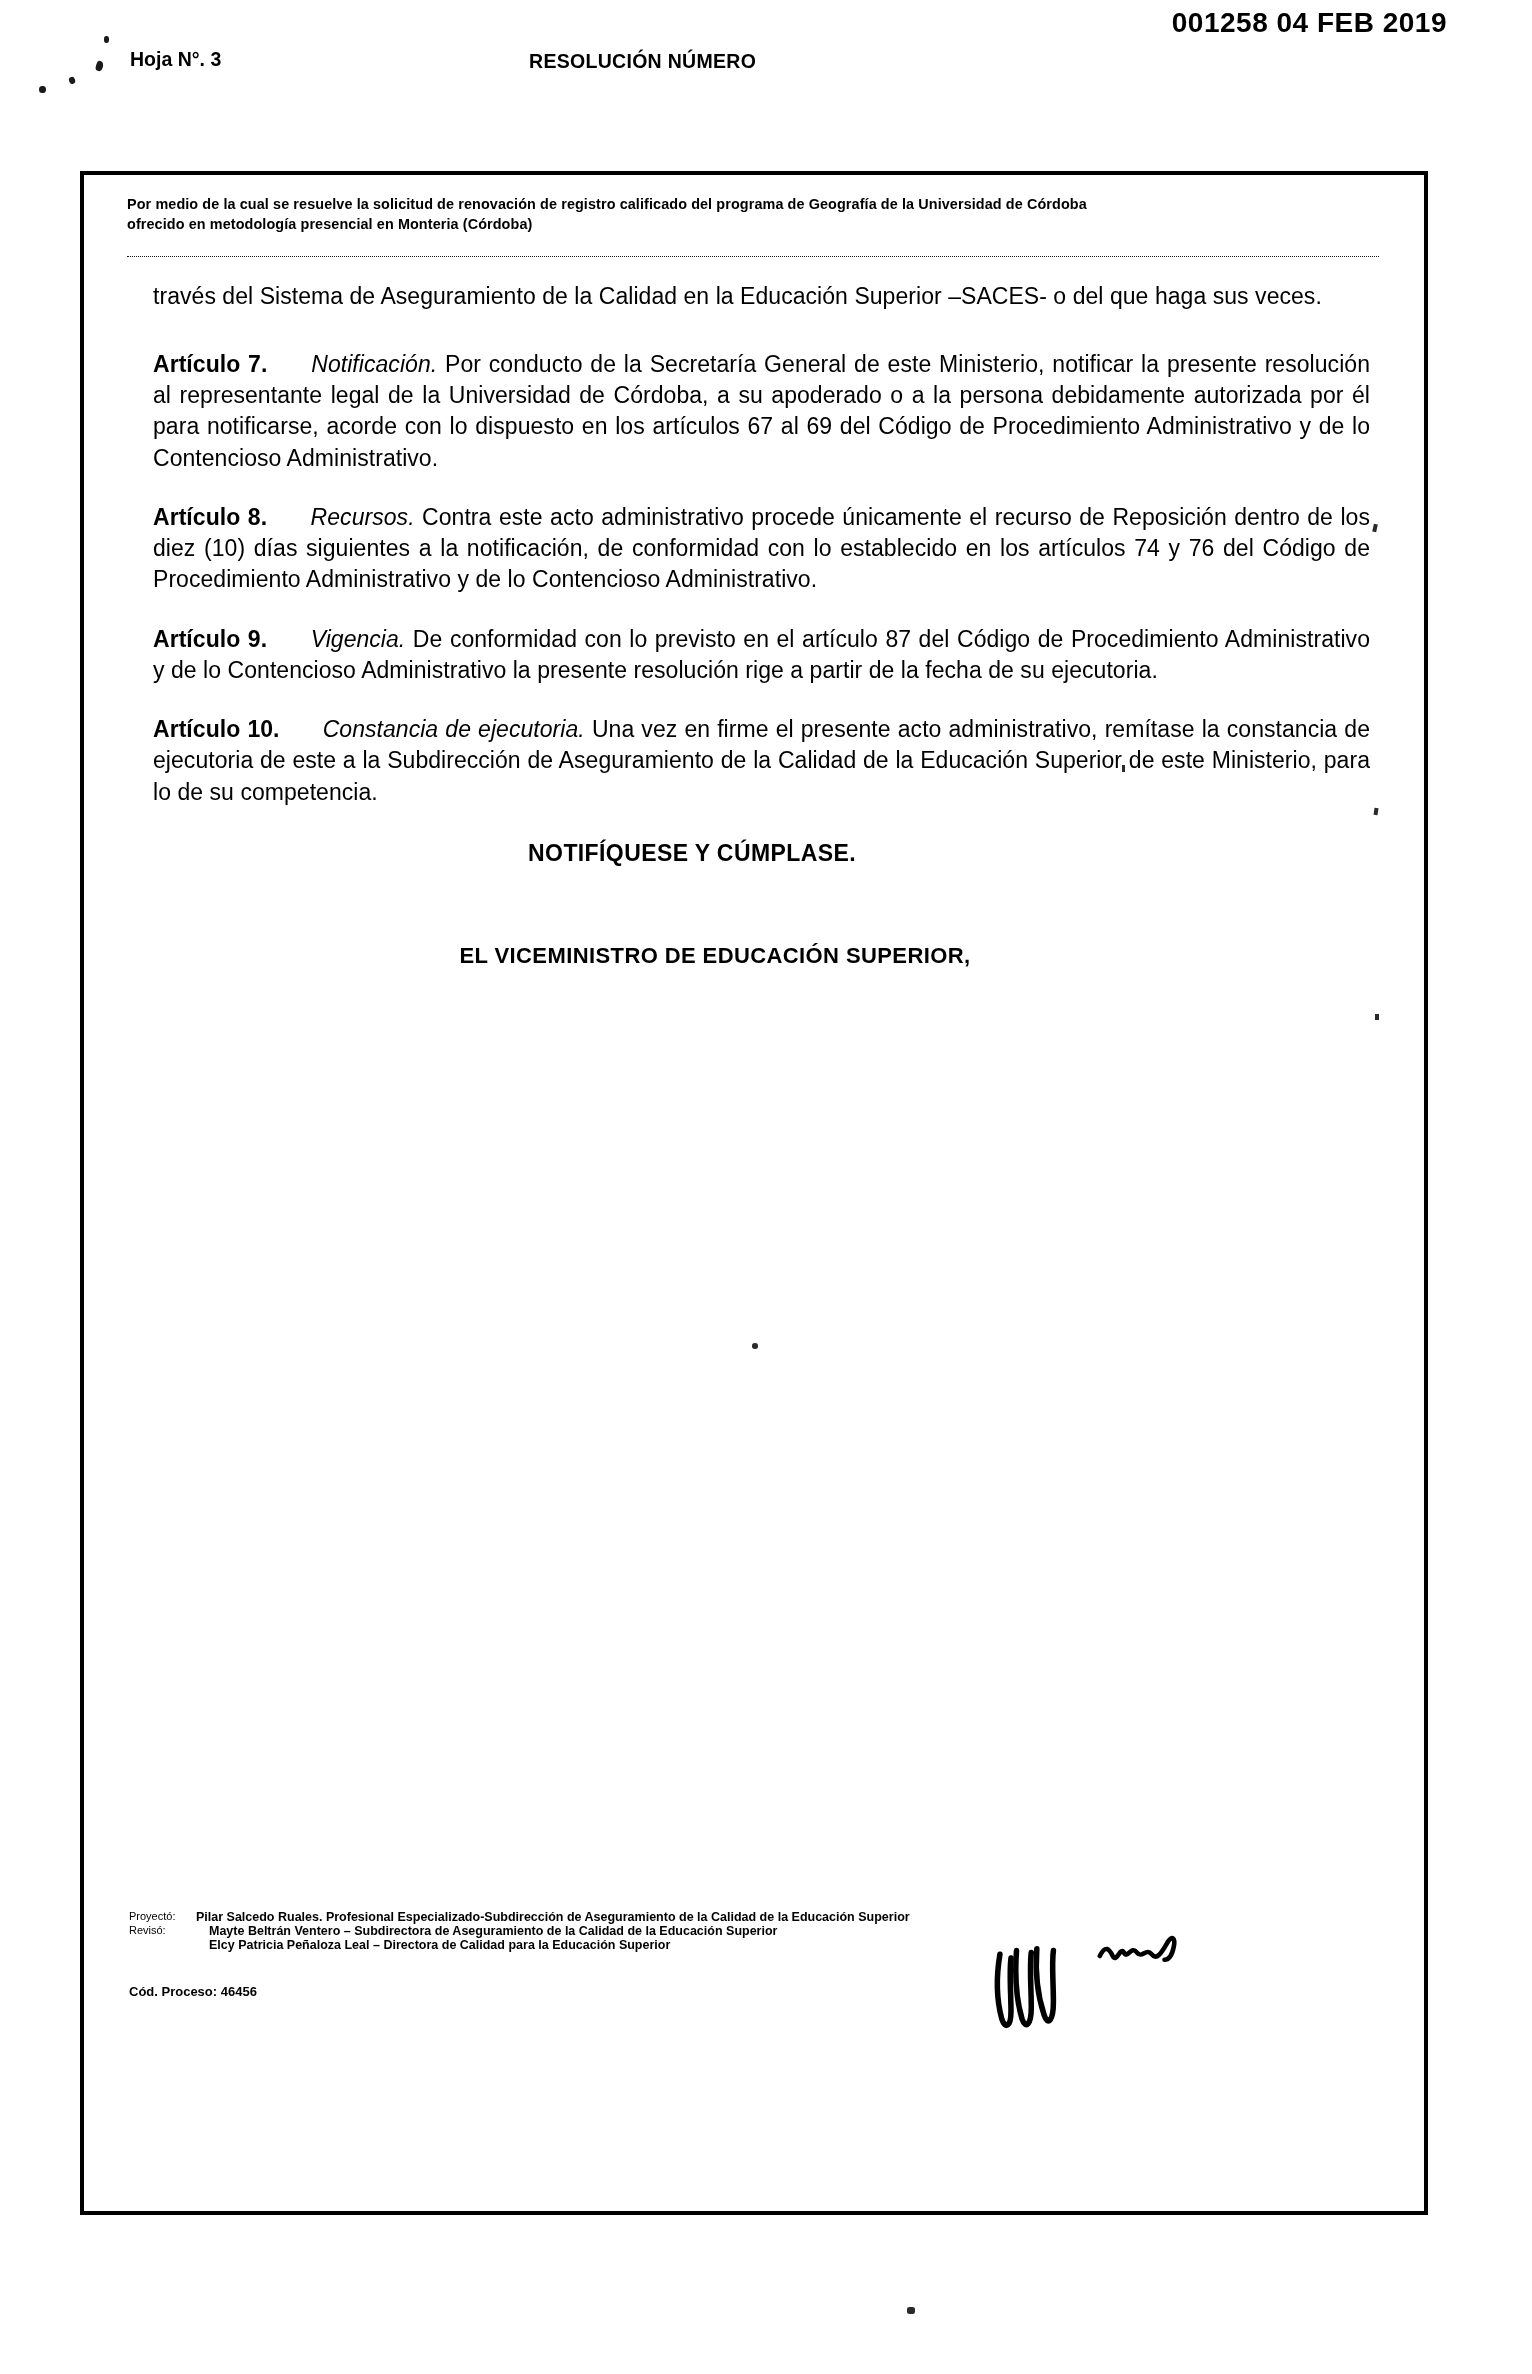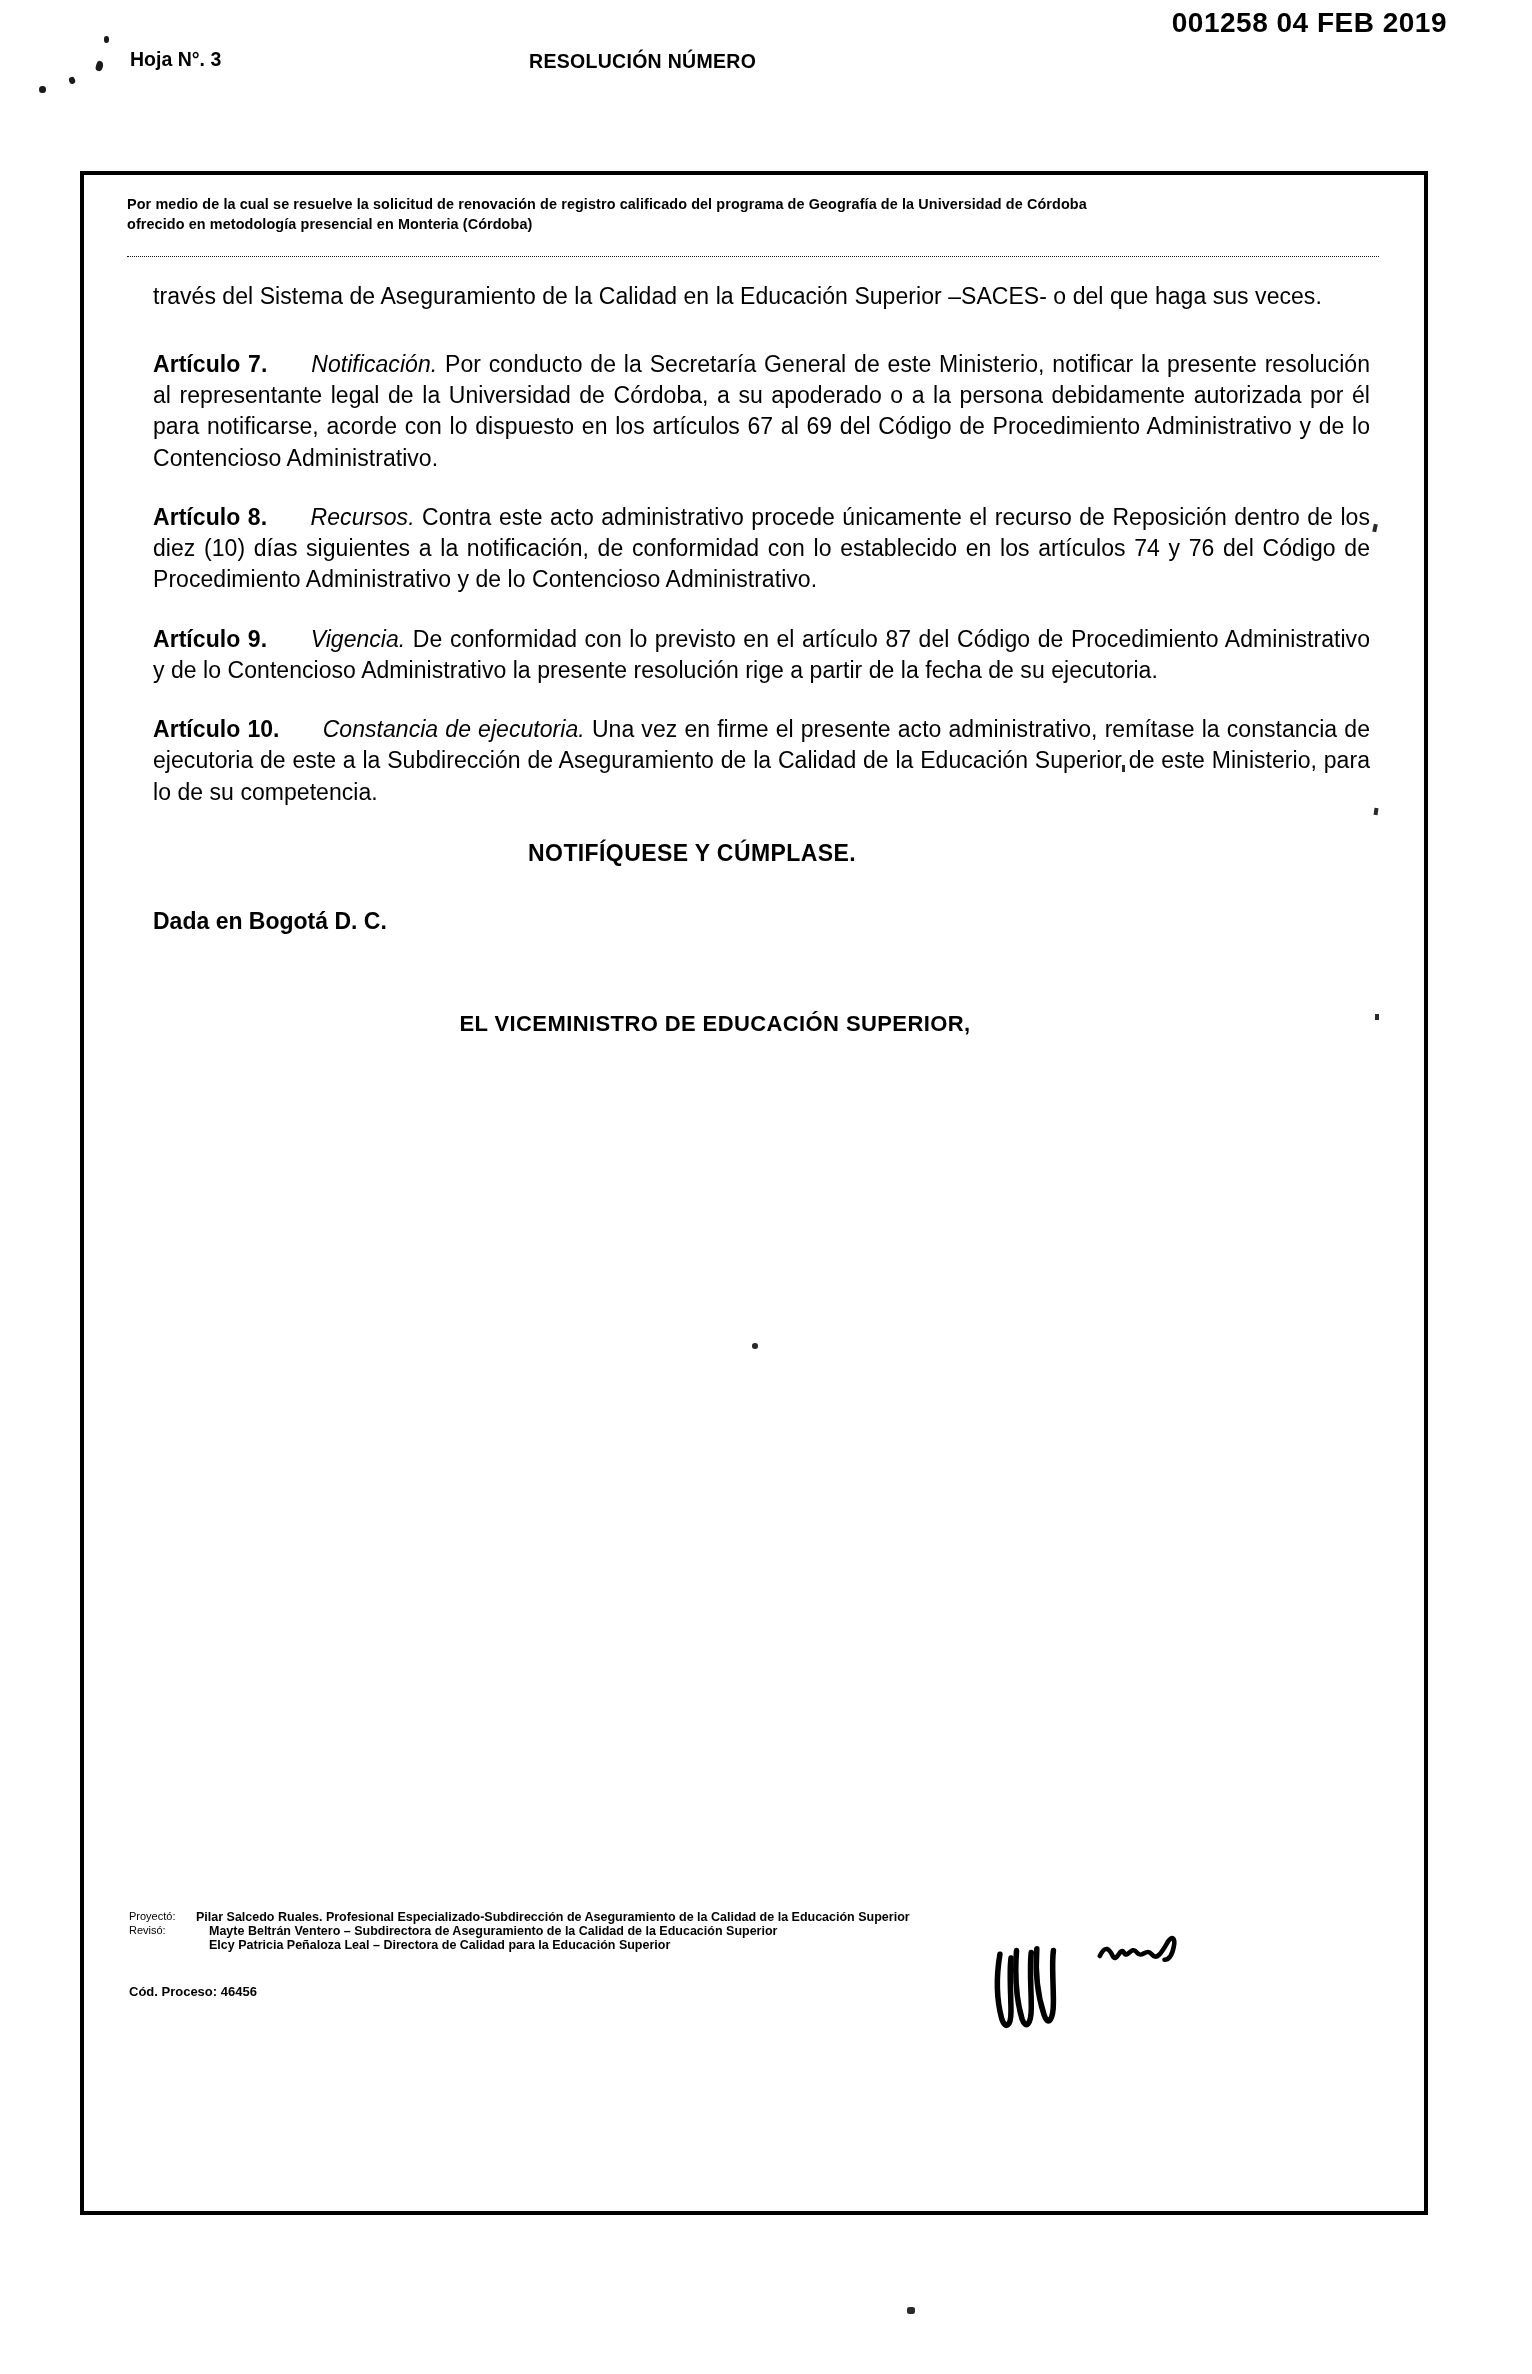--- a/index.html
+++ b/index.html
@@ -257,21 +257,20 @@
           <span class="ital">Vigencia.</span><span> De conformidad con lo previsto en el artículo 87 del Código de Procedimiento Administrativo y de lo Contencioso Administrativo la presente resolución rige a partir de la fecha de su ejecutoria.</span>
         </p>
 
         <p class="para">
           <span class="lbl">Artículo 10.</span>
           <span class="ital">Constancia de ejecutoria.</span><span> Una vez en firme el presente acto administrativo, remítase la constancia de ejecutoria de este a la Subdirección de Aseguramiento de la Calidad de la Educación Superior de este Ministerio, para lo de su competencia.</span>
         </p>
 
         <div class="notifiquese">NOTIFÍQUESE Y CÚMPLASE.</div>
 
-        <div class="dada">Dada en Bogotá D. C.</div>
 
         <div class="viceministro">EL VICEMINISTRO DE EDUCACIÓN SUPERIOR,</div>
 
       </div>
 
       <div class="footer">
         <div class="foot-grid">
           <div class="foot-key">Proyectó:</div>
           <div class="foot-val">Pilar Salcedo Ruales. Profesional Especializado-Subdirección de Aseguramiento de la Calidad de la Educación Superior</div>
           <div class="foot-key">Revisó:</div>

